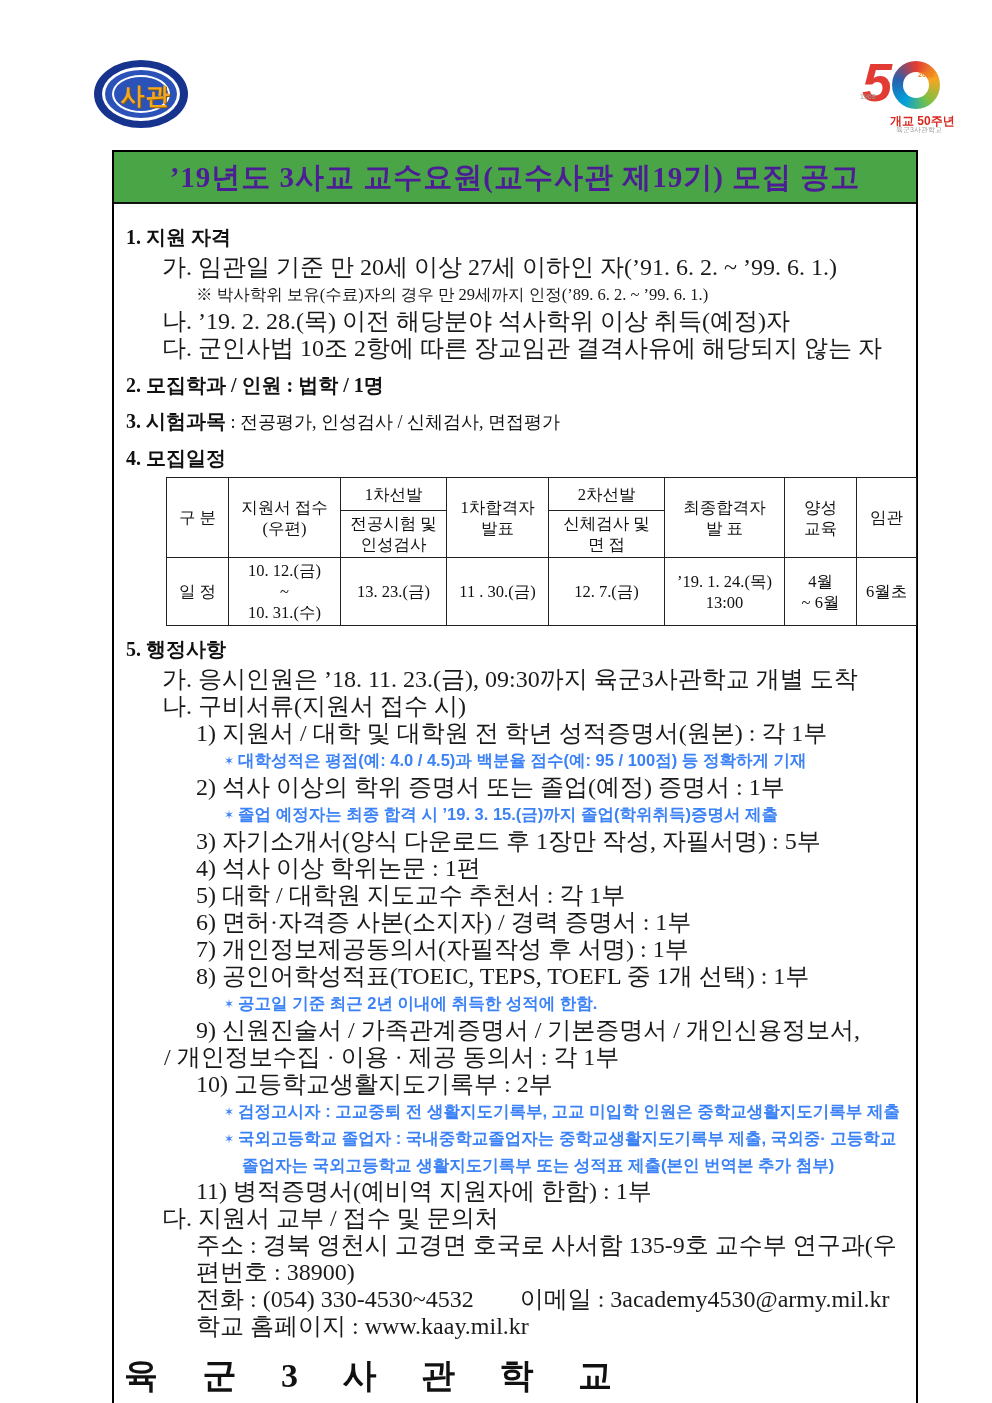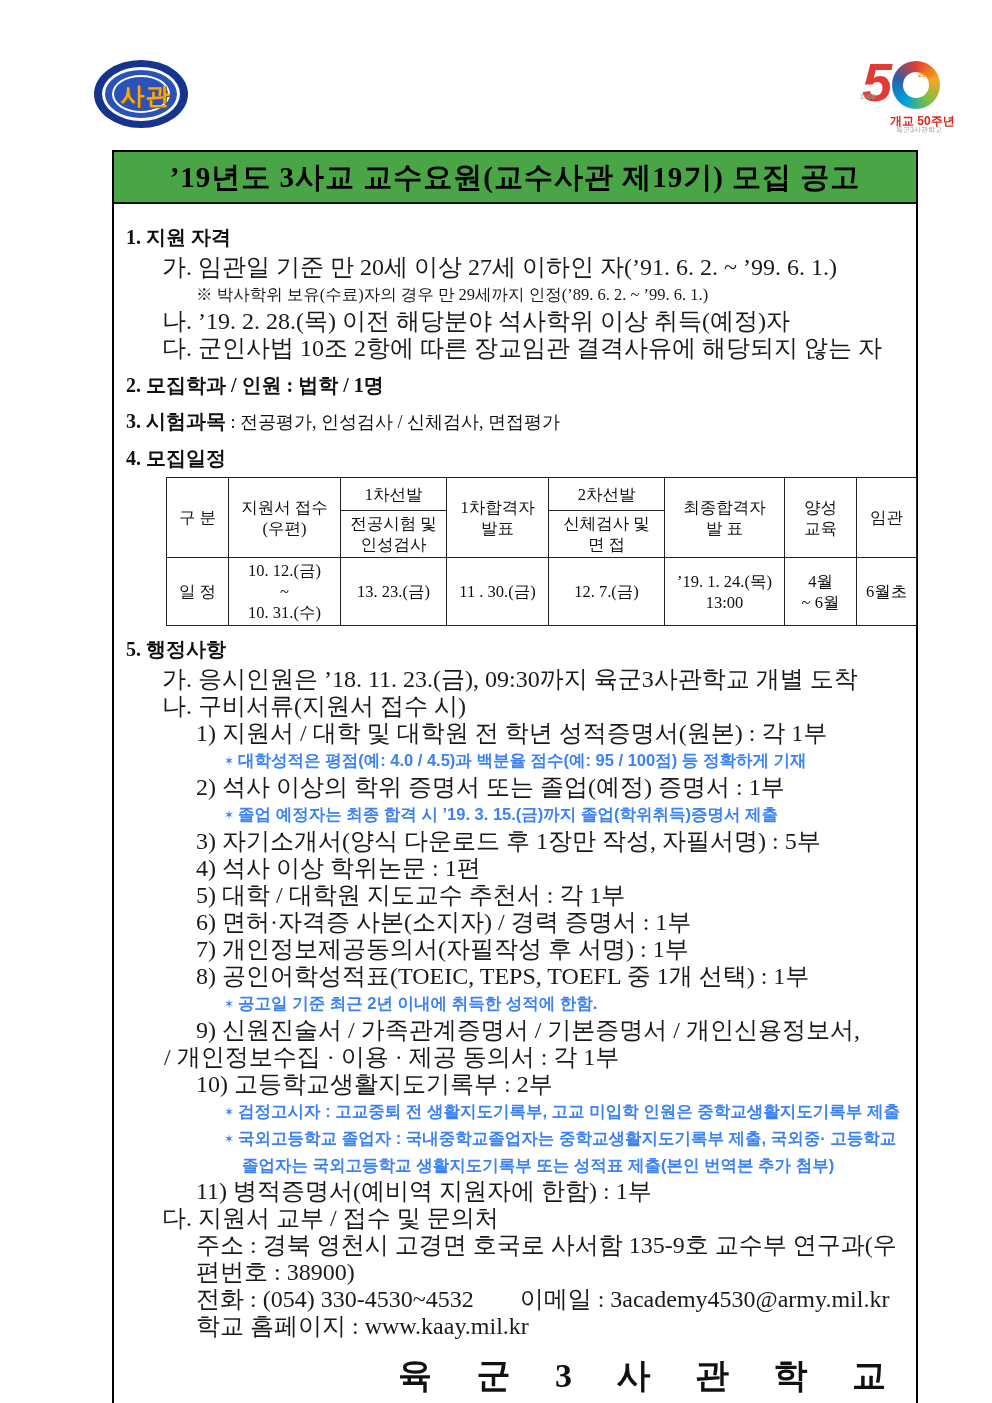--- a/index.html
+++ b/index.html
@@ -59,21 +59,21 @@
   
   table.sched { border-collapse:collapse; margin:6px 0 4px 42px; table-layout:fixed;
                 width:750px; }
   table.sched th, table.sched td { border:1.5px solid #222; text-align:center;
                 vertical-align:middle; font-size:16.5px; line-height:21px;
                 font-weight:normal; padding:2px 1px; }
   table.sched thead th { height:33px; }
   table.sched td { height:68px; }
 
   
-  .footer { text-align:right; font-size:34px; font-weight:bold; letter-spacing:18px;
+  .footer { text-align:left; font-size:34px; font-weight:bold; letter-spacing:18px;
             margin:14px 0 10px 0; line-height:44px; }
 </style>
 </head>
 <body>
 
 <div class="logo-left">
   <div class="ll-outer">
     <div class="ll-mid">
       <div class="ll-inner"></div>
     </div>
@@ -87,21 +87,21 @@
     <div class="lr-zero-in"></div>
   </div>
   <div class="lr-year-top">2018</div>
   <div class="lr-year-left">1968</div>
   <div class="lr-caption">개교 50주년</div>
   <div class="lr-sub">육군3사관학교</div>
 </div>
 
 <div class="doc">
 
-  <div class="title-bar" style="background-color: rgb(74, 165, 70); color: #000000;">
+  <div class="title-bar" style="background-color: rgb(74, 165, 70); color: #4c1d95;">
     <span>’19년도 3사교 교수요원(교수사관 제19기) 모집 공고</span>
   </div>
 
   <div class="content">
 
     <div class="h-sec">1. 지원 자격</div>
     <div class="line lv1">가. 임관일 기준 만 20세 이상 27세 이하인 자(’91. 6. 2. ~ ’99. 6. 1.)</div>
     <div class="line lv1b">※ 박사학위 보유(수료)자의 경우 만 29세까지 인정(’89. 6. 2. ~ ’99. 6. 1.)</div>
     <div class="line lv1">나. ’19. 2. 28.(목) 이전 해당분야 석사학위 이상 취득(예정)자</div>
     <div class="line lv1">다. 군인사법 10조 2항에 따른 장교임관 결격사유에 해당되지 않는 자</div>

